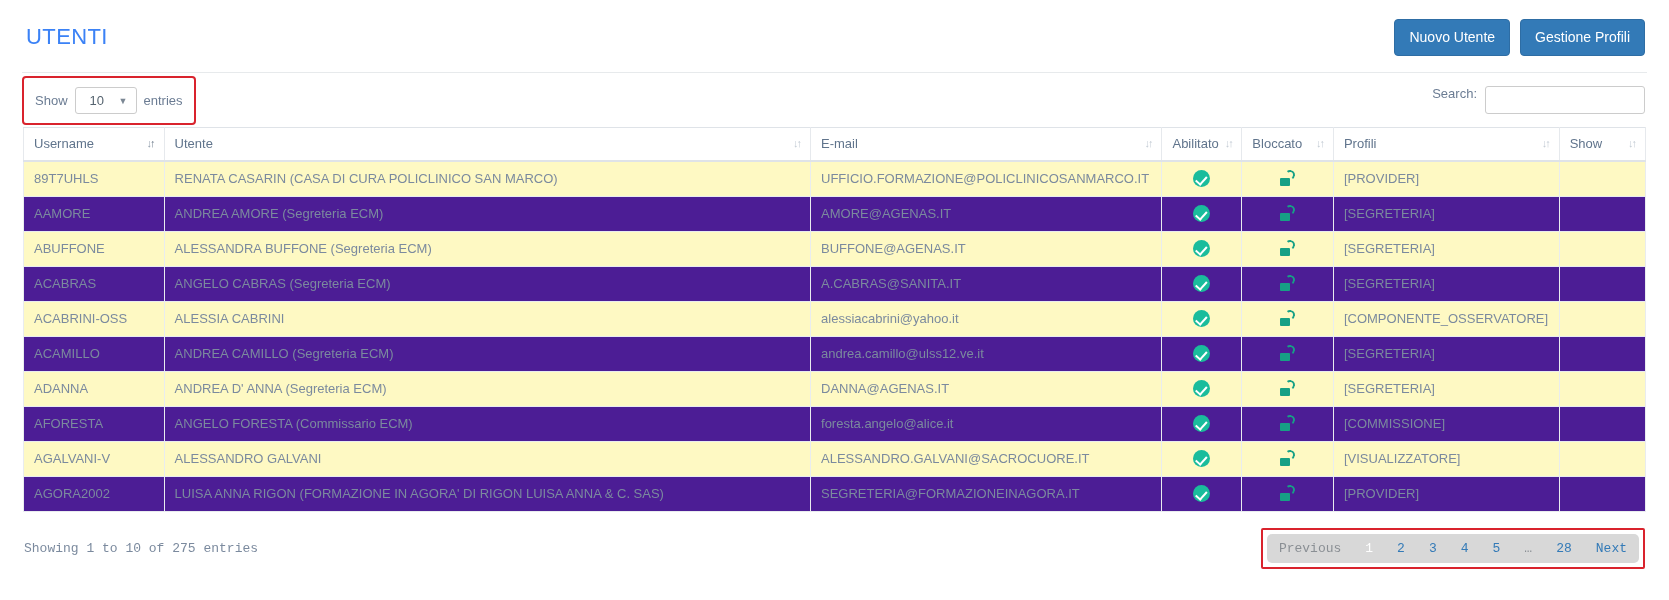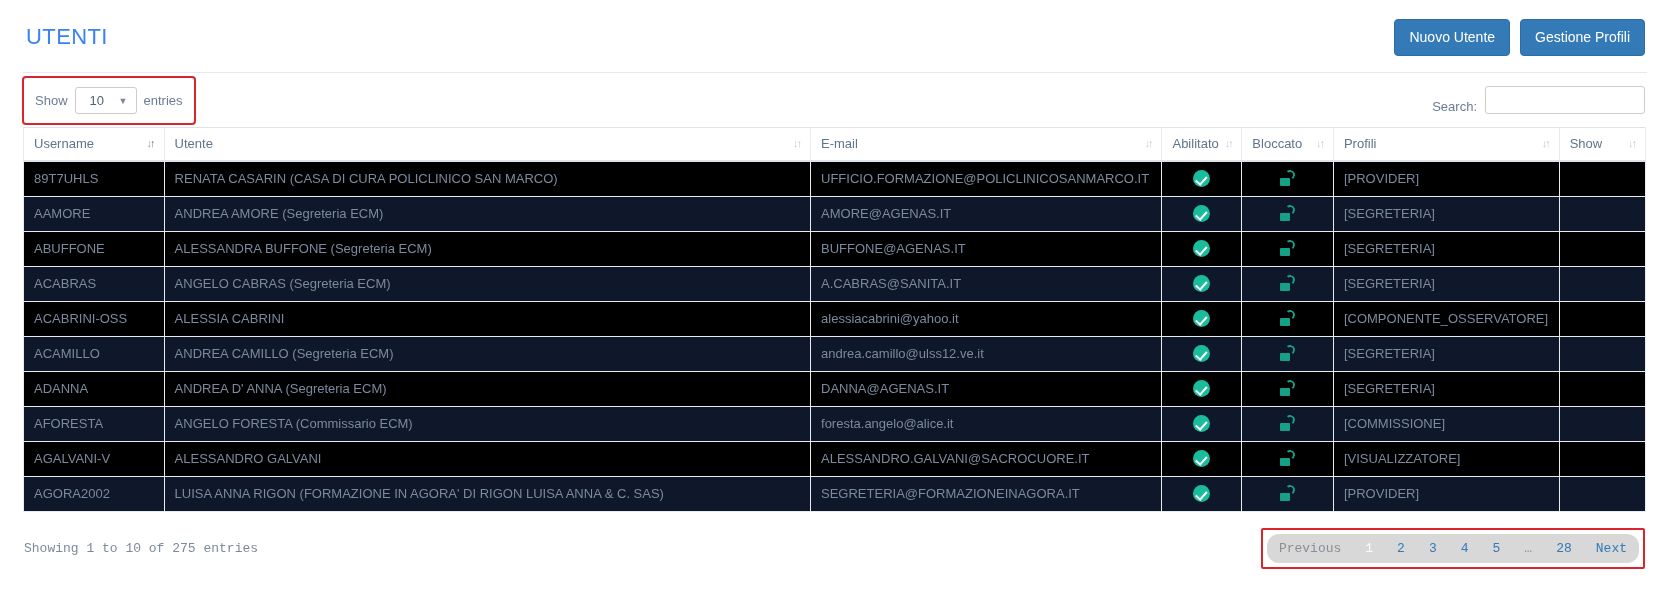--- a/index.html
+++ b/index.html
@@ -92,21 +92,21 @@
   .select-caret {
     position: absolute;
     right: 9px; top: 50%;
     transform: translateY(-45%);
     pointer-events: none;
     font-size: 9px;
     color: #7b8794;
   }
   .search-wrap {
     display: flex;
-    align-items: flex-end;
+    align-items: flex-start;
     gap: 8px;
     font-size: 13px;
     color: #6b7c93;
   }
   .search-input {
     border: 1px solid #ccc;
     border-radius: 3px;
     height: 28px;
     width: 160px;
     padding: 3px 8px;
@@ -159,22 +159,22 @@
   table.dt tbody td {
     padding: 8px 10px;
     border: 1px solid #e9ecef;
     color: #7b8a9e;
     font-size: 13px;
     vertical-align: middle;
     height: 35px;
     overflow: hidden;
     white-space: nowrap;
   }
-  table.dt tbody tr.odd td { background: #000000; }
-  table.dt tbody tr.even td { background: #0f172a; }
+  table.dt tbody tr.odd td { background: #fef9c3; }
+  table.dt tbody tr.even td { background: #4c1d95; }
 
   .cen { text-align: center; }
 
   
   .ico-check {
     display: inline-block;
     width: 17px; height: 17px;
     border-radius: 50%;
     background: #1abc9c;
     position: relative;
@@ -228,21 +228,21 @@
   }
   .paginate-frame {
     border: 2px solid #d9232d;
     padding: 4px;
     border-radius: 2px;
   }
   .paginate {
     display: flex;
     align-items: center;
     background: #d8d8d8;
-    border-radius: 12px;
+    border-radius: 5px;
     overflow: hidden;
   }
   .pg {
     font-size: 13px;
     color: #337ab7;
     padding: 8px 12px;
     cursor: pointer;
     user-select: none;
     line-height: 1;
     white-space: nowrap;

